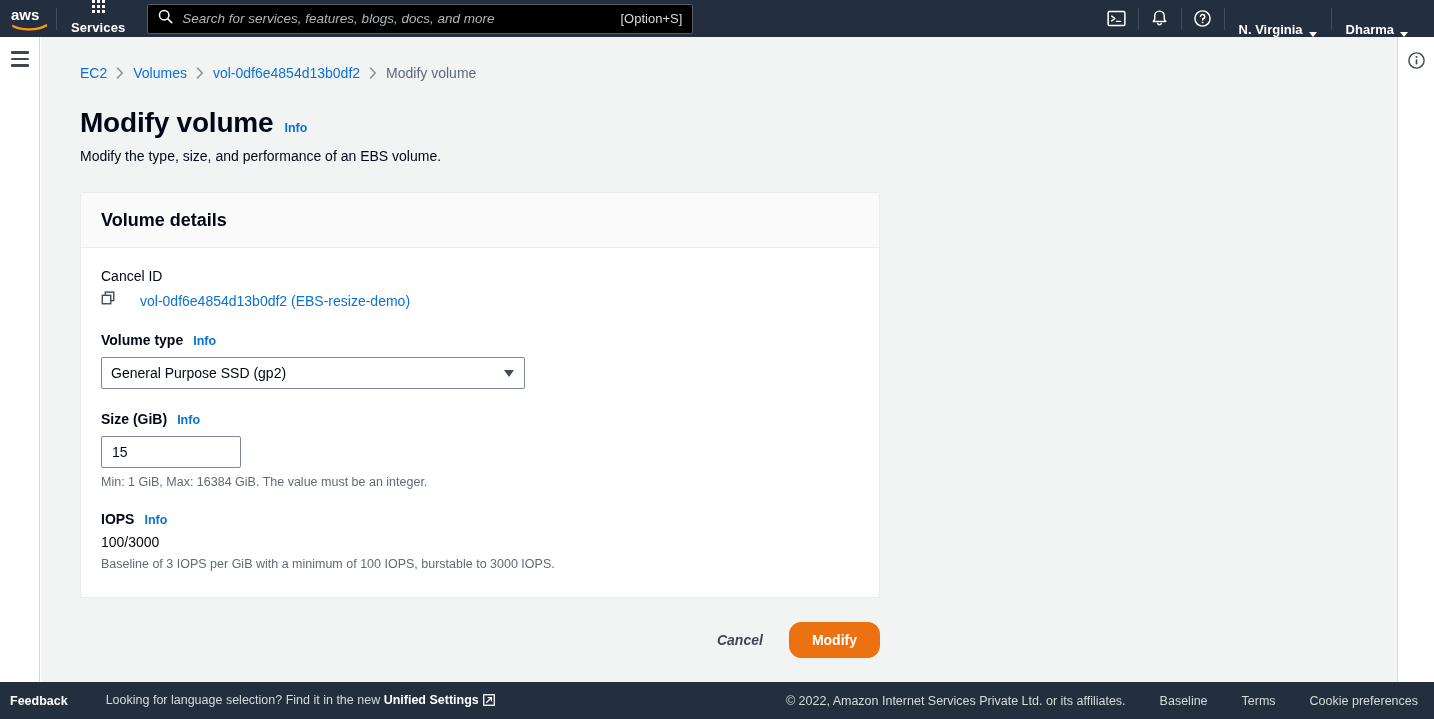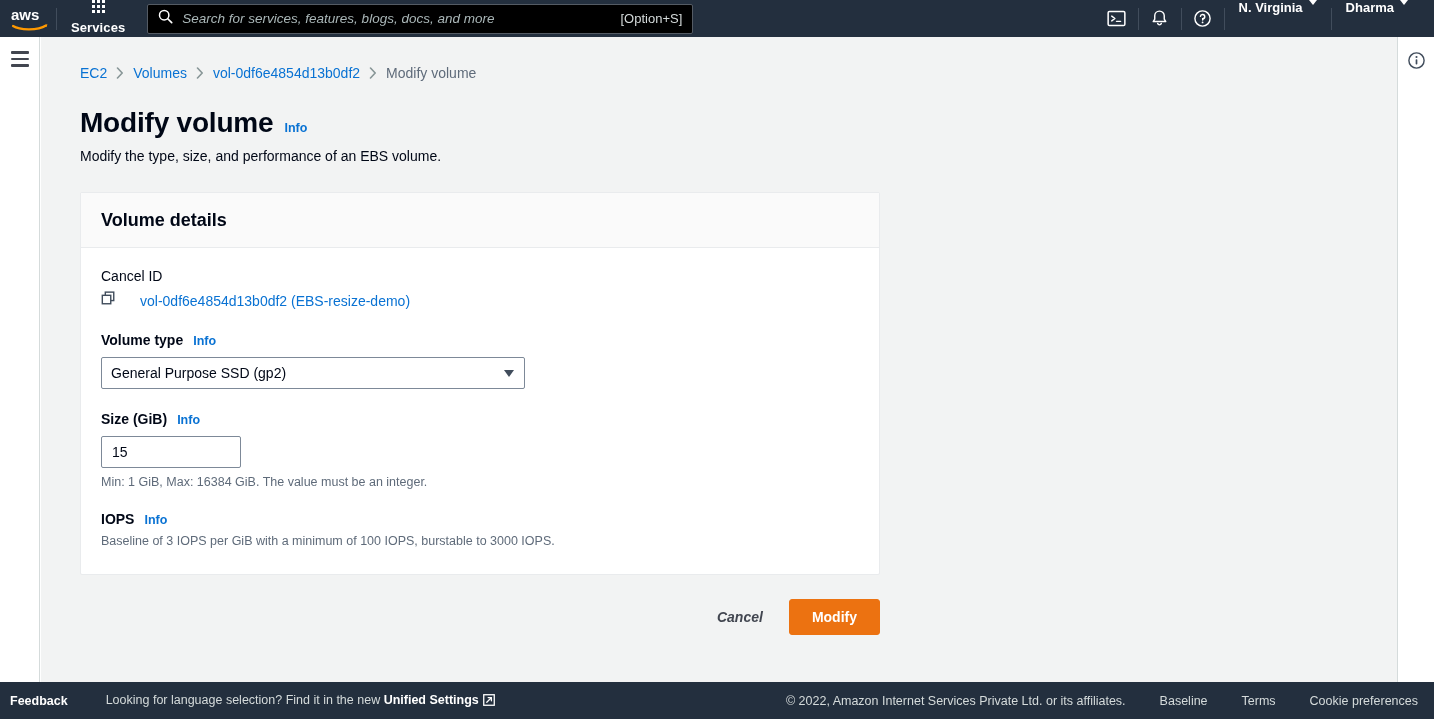--- a/index.html
+++ b/index.html
@@ -68,21 +68,21 @@
     margin-left: auto;
     display: flex; align-items: center; height: 37px;
     padding-right: 12px;
   }
   .nav-icon-btn {
     width: 42px; height: 37px;
     display: flex; align-items: center; justify-content: center;
     cursor: pointer;
   }
   .nav-text-btn {
-    display: flex; align-items: flex-start; gap: 6px;
+    display: flex; align-items: flex-end; gap: 6px;
     height: 37px; padding: 0 14px;
     font-size: 13px; color: #ffffff; font-weight: bold;
     cursor: pointer; white-space: nowrap;
   }
   .caret-sm {
     width: 0; height: 0;
     border-left: 4.5px solid transparent;
     border-right: 4.5px solid transparent;
     border-top: 5.5px solid #ffffff;
   }
@@ -204,21 +204,21 @@
   .btn-cancel {
     background: transparent; border: none;
     color: #424650; font-size: 14px; font-weight: bold;
     padding: 8px 14px; cursor: pointer;
     font-family: "Liberation Sans", sans-serif;
     font-style: italic;
   }
   .btn-primary {
     background: #ec7211; border: 1px solid #ec7211;
     color: #ffffff; font-size: 14px; font-weight: bold;
-    border-radius: 3px;
+    border-radius: 12px;
     padding: 9px 22px; cursor: pointer;
     font-family: "Liberation Sans", sans-serif;
   }
 
   
   .footer {
     position: absolute; bottom: 0; left: 0;
     width: 1434px; height: 37px;
     background: #232f3e;
     display: flex; align-items: center;
@@ -420,20 +420,21 @@
           <div class="hint">Min: 1 GiB, Max: 16384 GiB. The value must be an integer.</div>
         </div>
 
         <div class="spacer-22"></div>
 
         <div class="field">
           <div class="field-label-row">
             <span class="field-label-b">IOPS</span>
             <span class="info-link">Info</span>
           </div>
+          <div class="value-text">100/3000</div>
           <div class="hint">Baseline of 3 IOPS per GiB with a minimum of 100 IOPS, burstable to 3000 IOPS.</div>
         </div>
 
       </div>
     </div>
 
     <div class="actions">
       <button class="btn-cancel">Cancel</button>
       <button class="btn-primary">Modify</button>
     </div>

